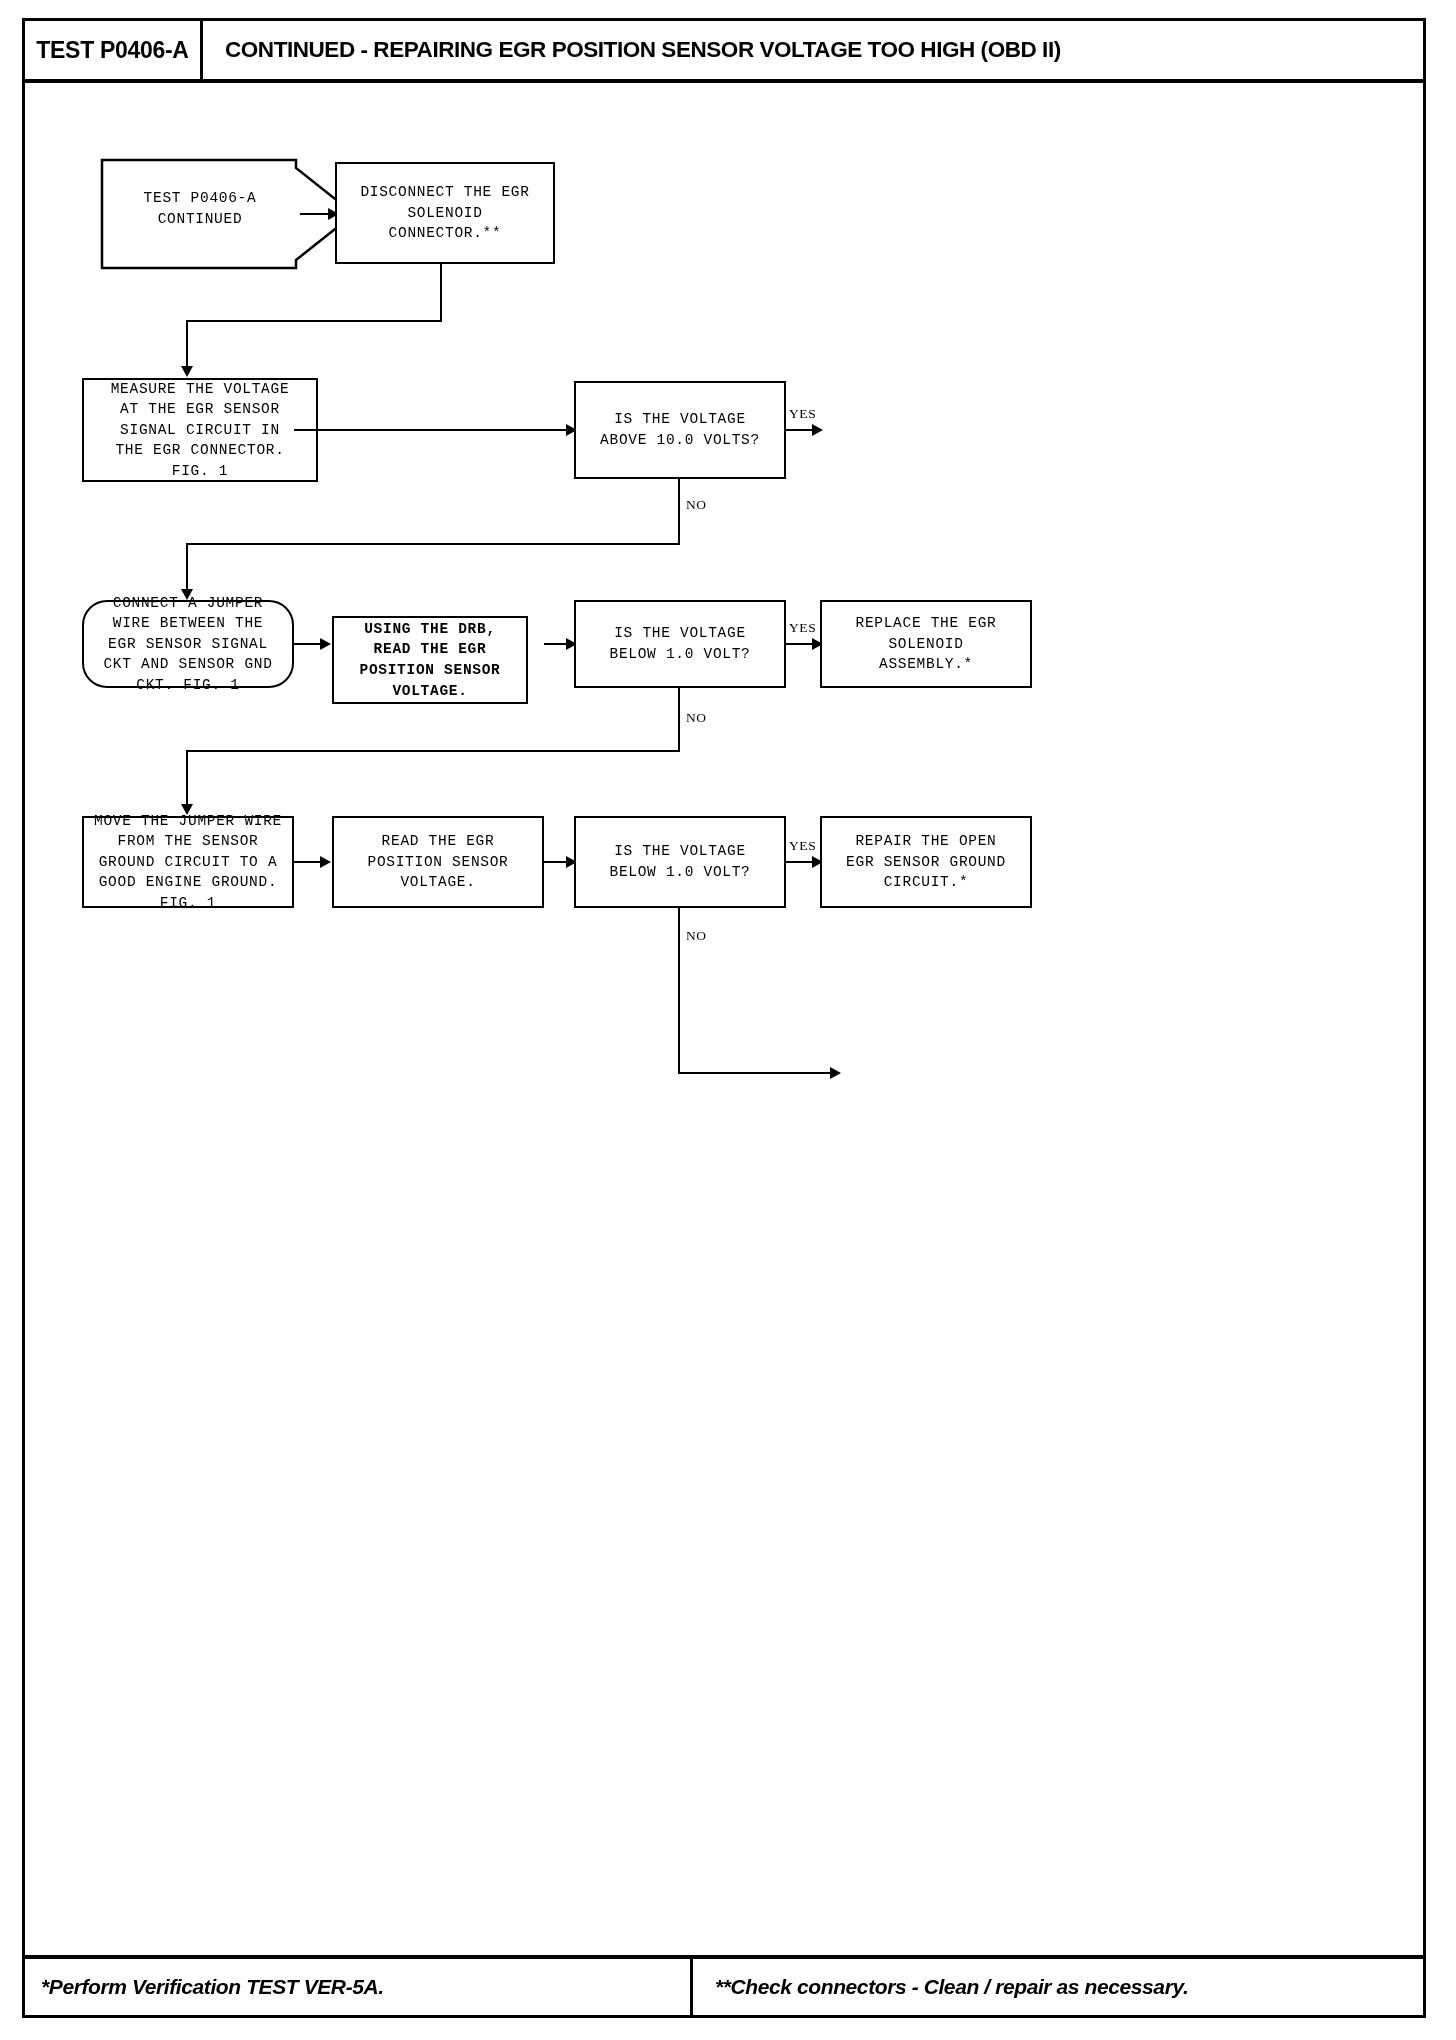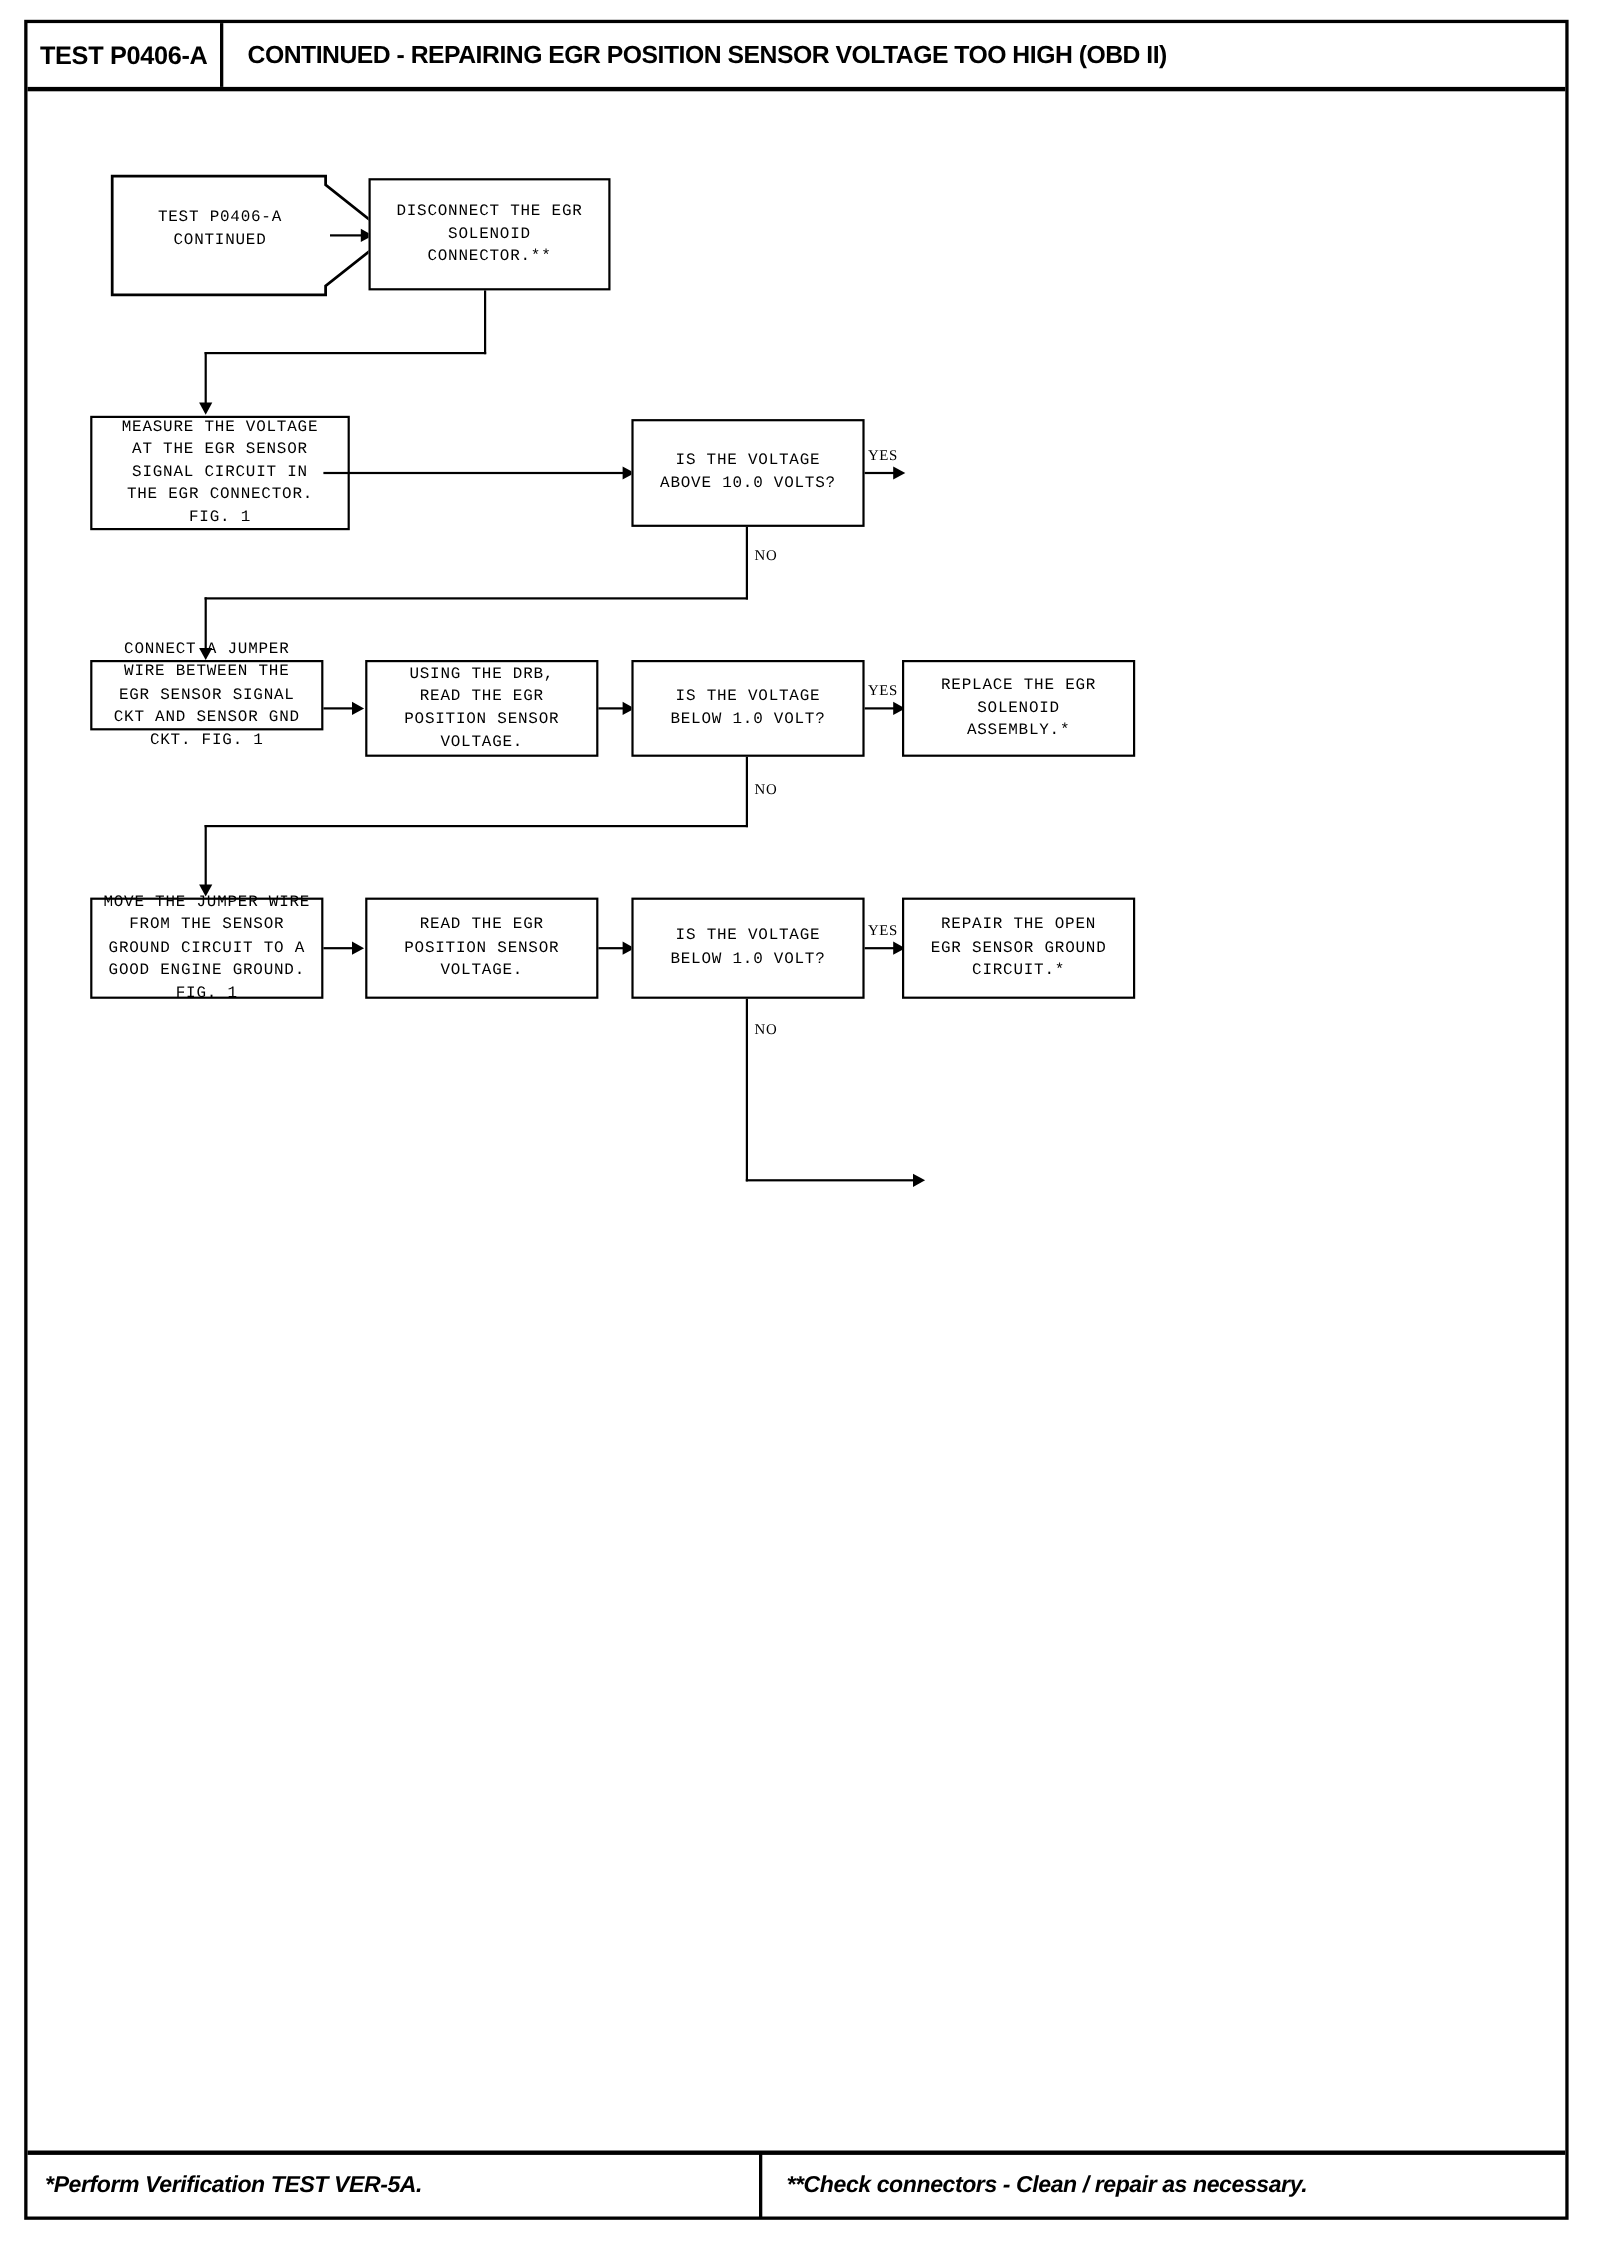--- a/index.html
+++ b/index.html
@@ -238,30 +238,30 @@
     <div class="head head-right" style="left:812px; top:424px;"></div>
     <div class="branch-label" style="left:789px; top:406px;">YES</div>
 
 
     <div class="conn conn-v" style="left:678px; top:479px; height:66px;"></div>
     <div class="conn conn-h" style="left:186px; top:543px; width:494px;"></div>
     <div class="conn conn-v" style="left:186px; top:543px; height:50px;"></div>
     <div class="head head-down" style="left:181px; top:589px;"></div>
     <div class="branch-label" style="left:686px; top:497px;">NO</div>
 
-    <div class="node" style="left:82px; top:600px; width:212px; height:64px;">CONNECT A JUMPER
+    <div class="node" style="left:82px; top:600px; width:212px; height:88px;border-radius:25px;">CONNECT A JUMPER
 WIRE BETWEEN THE
 EGR SENSOR SIGNAL
 CKT AND SENSOR GND
 CKT. FIG. 1</div>
 
     <div class="conn conn-h" style="left:294px; top:643px; width:32px;"></div>
     <div class="head head-right" style="left:320px; top:638px;"></div>
 
-    <div class="node" style="left:332px; top:600px; width:212px; height:88px;">USING THE DRB,
+    <div class="node" style="left:332px; top:616px; width:196px; height:88px;font-weight:bold;">USING THE DRB,
 READ THE EGR
 POSITION SENSOR
 VOLTAGE.</div>
 
     <div class="conn conn-h" style="left:544px; top:643px; width:26px;"></div>
     <div class="head head-right" style="left:566px; top:638px;"></div>
 
     <div class="node" style="left:574px; top:600px; width:212px; height:88px;">IS THE VOLTAGE
 BELOW 1.0 VOLT?</div>
 

